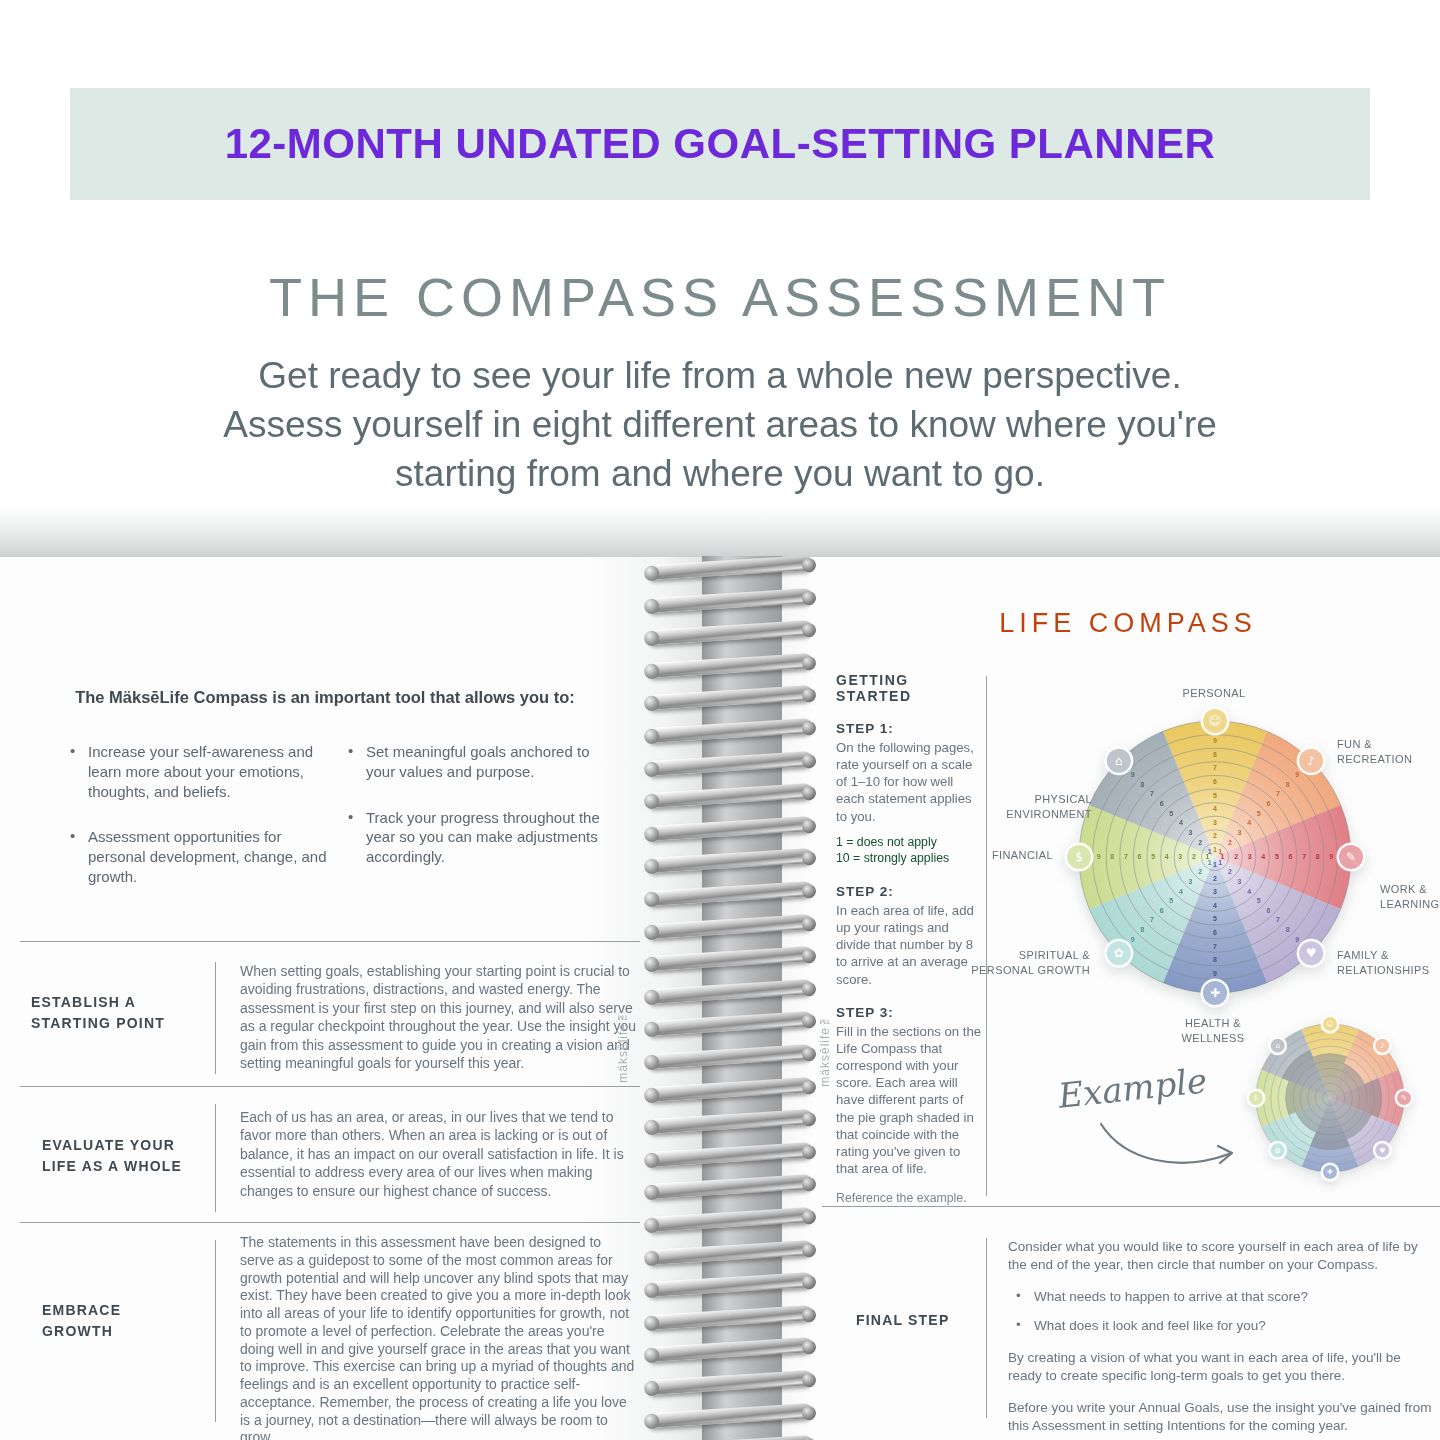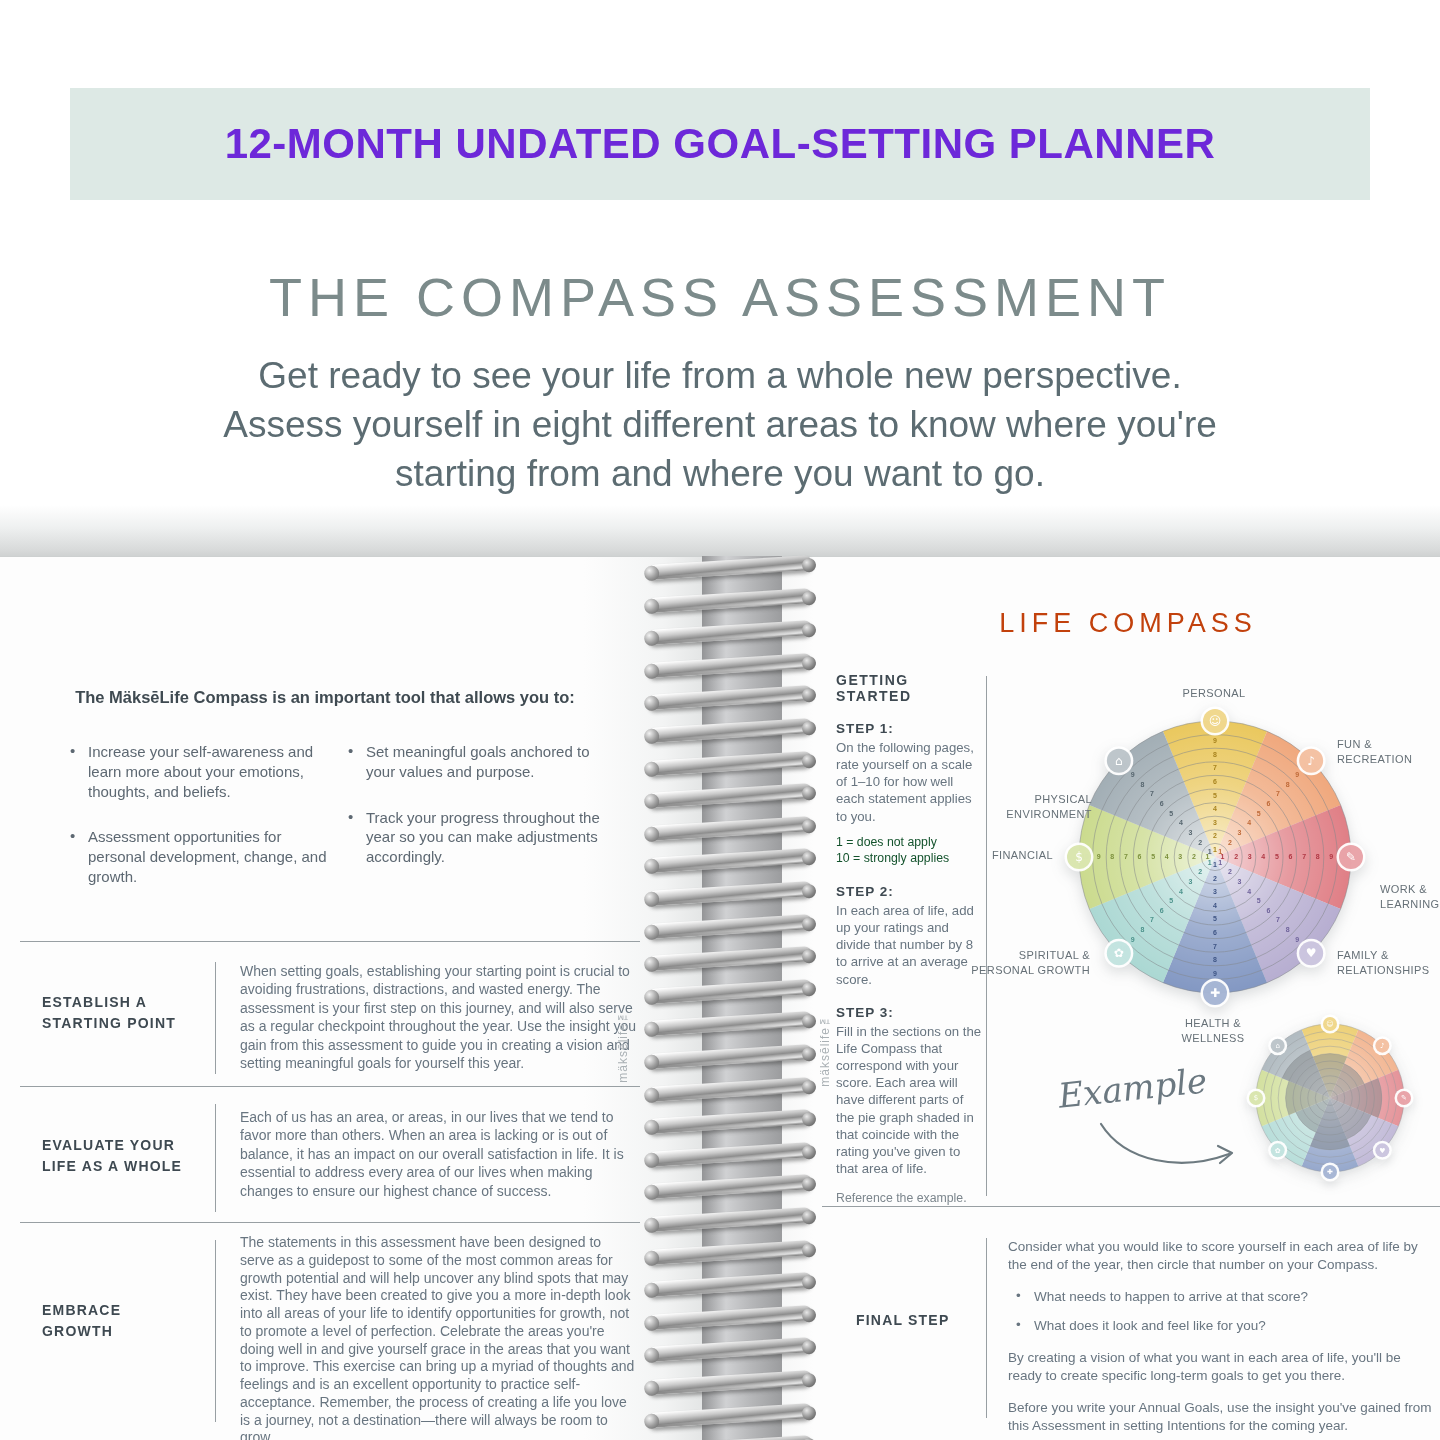--- a/index.html
+++ b/index.html
@@ -44,21 +44,21 @@
             letter-spacing:4px;color:#8b9698;}
   .lp-intro{left:60px;top:688px;width:530px;text-align:center;font-size:16.5px;
             font-weight:bold;color:#3f4a51;}
   .bullet-col{line-height:1.32;font-size:15px;color:#5d6872;}
   .bullet-col .bi{position:relative;margin-bottom:26px;padding-left:18px;}
   .bullet-col .bi::before{content:"•";position:absolute;left:0;top:-1px;color:#5d6872;}
   .bc1{left:70px;top:742px;width:262px;}
   .bc2{left:348px;top:742px;width:262px;}
   .sec-label{font-size:14px;font-weight:bold;letter-spacing:1.2px;color:#3e4951;line-height:1.5;}
   .sec-text{font-size:14px;color:#687580;line-height:1.32;}
-  .sl1{left:42px;top:992px;width:165px;}
+  .sl1{left:31px;top:992px;width:165px;}
   .sl2{left:42px;top:1135px;width:165px;}
   .sl3{left:42px;top:1300px;width:165px;}
   .st1{left:240px;top:962px;width:398px;}
   .st2{left:240px;top:1108px;width:398px;}
   .st3{left:240px;top:1234px;width:398px;font-size:14px;line-height:1.27;}
 
   
   .rp-title{left:978px;top:608px;width:300px;text-align:center;font-size:27px;
             letter-spacing:5px;color:#c2410c;}
   .gs-col{left:836px;top:672px;width:148px;}

